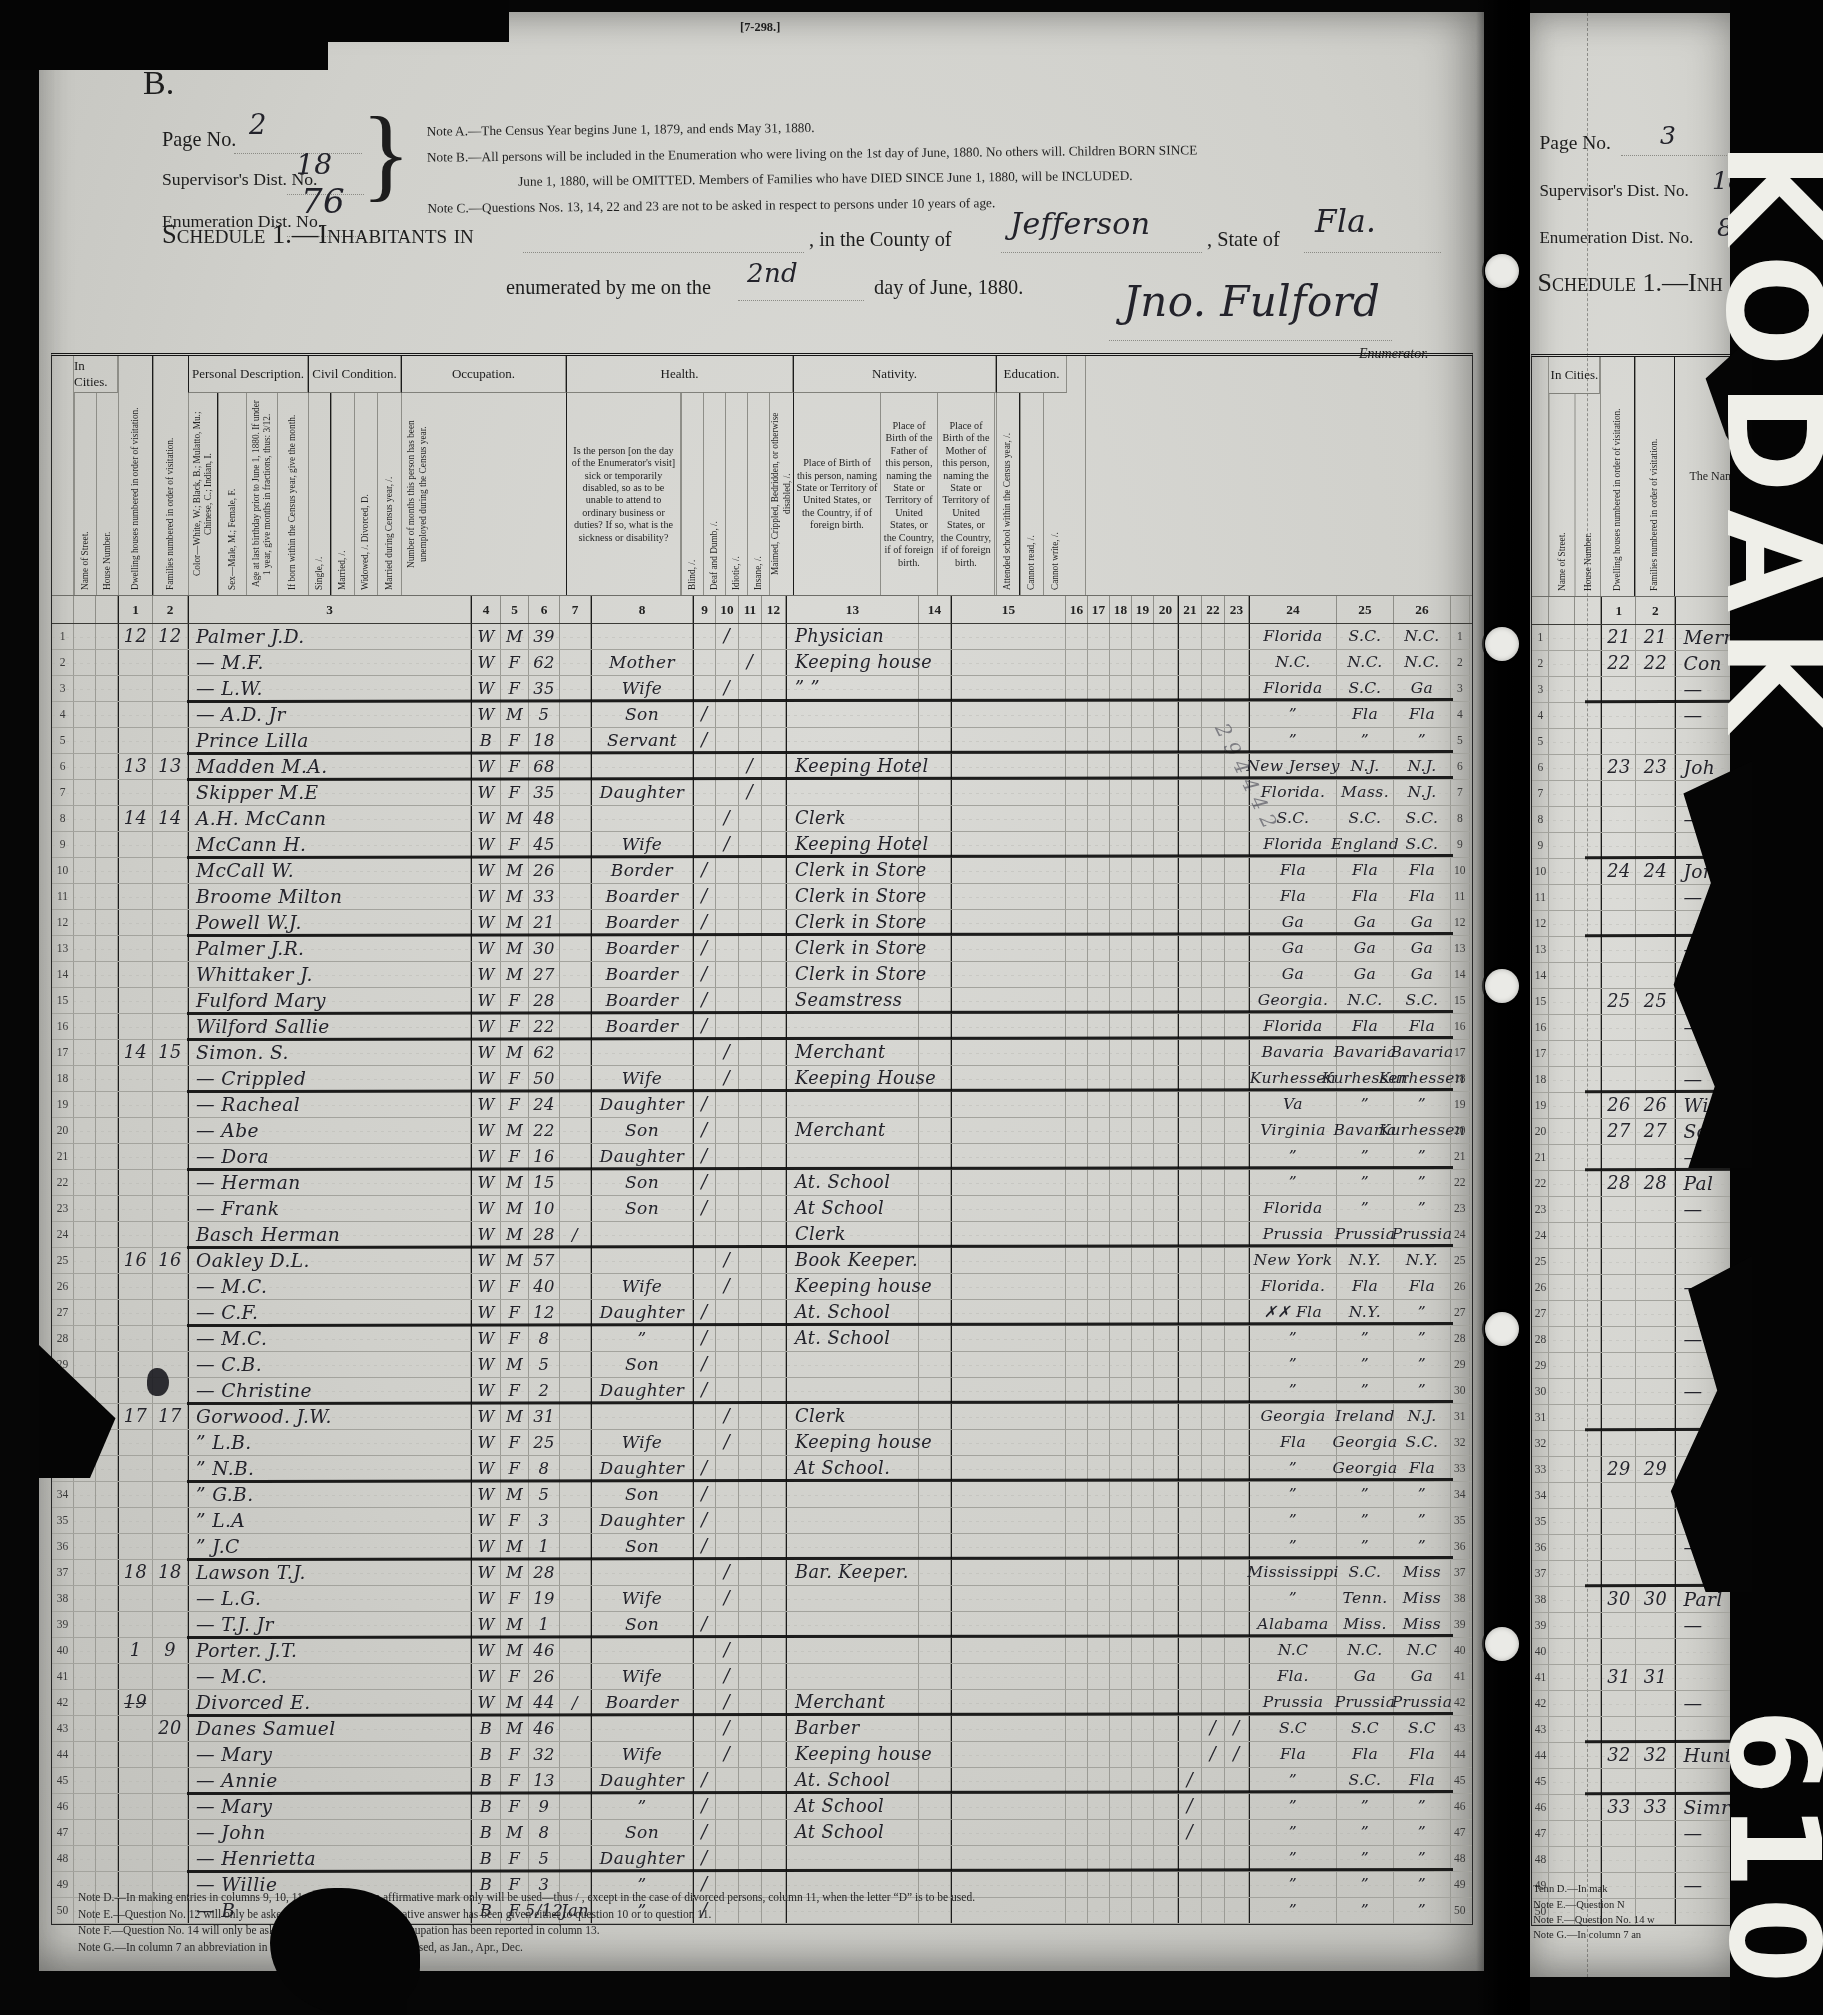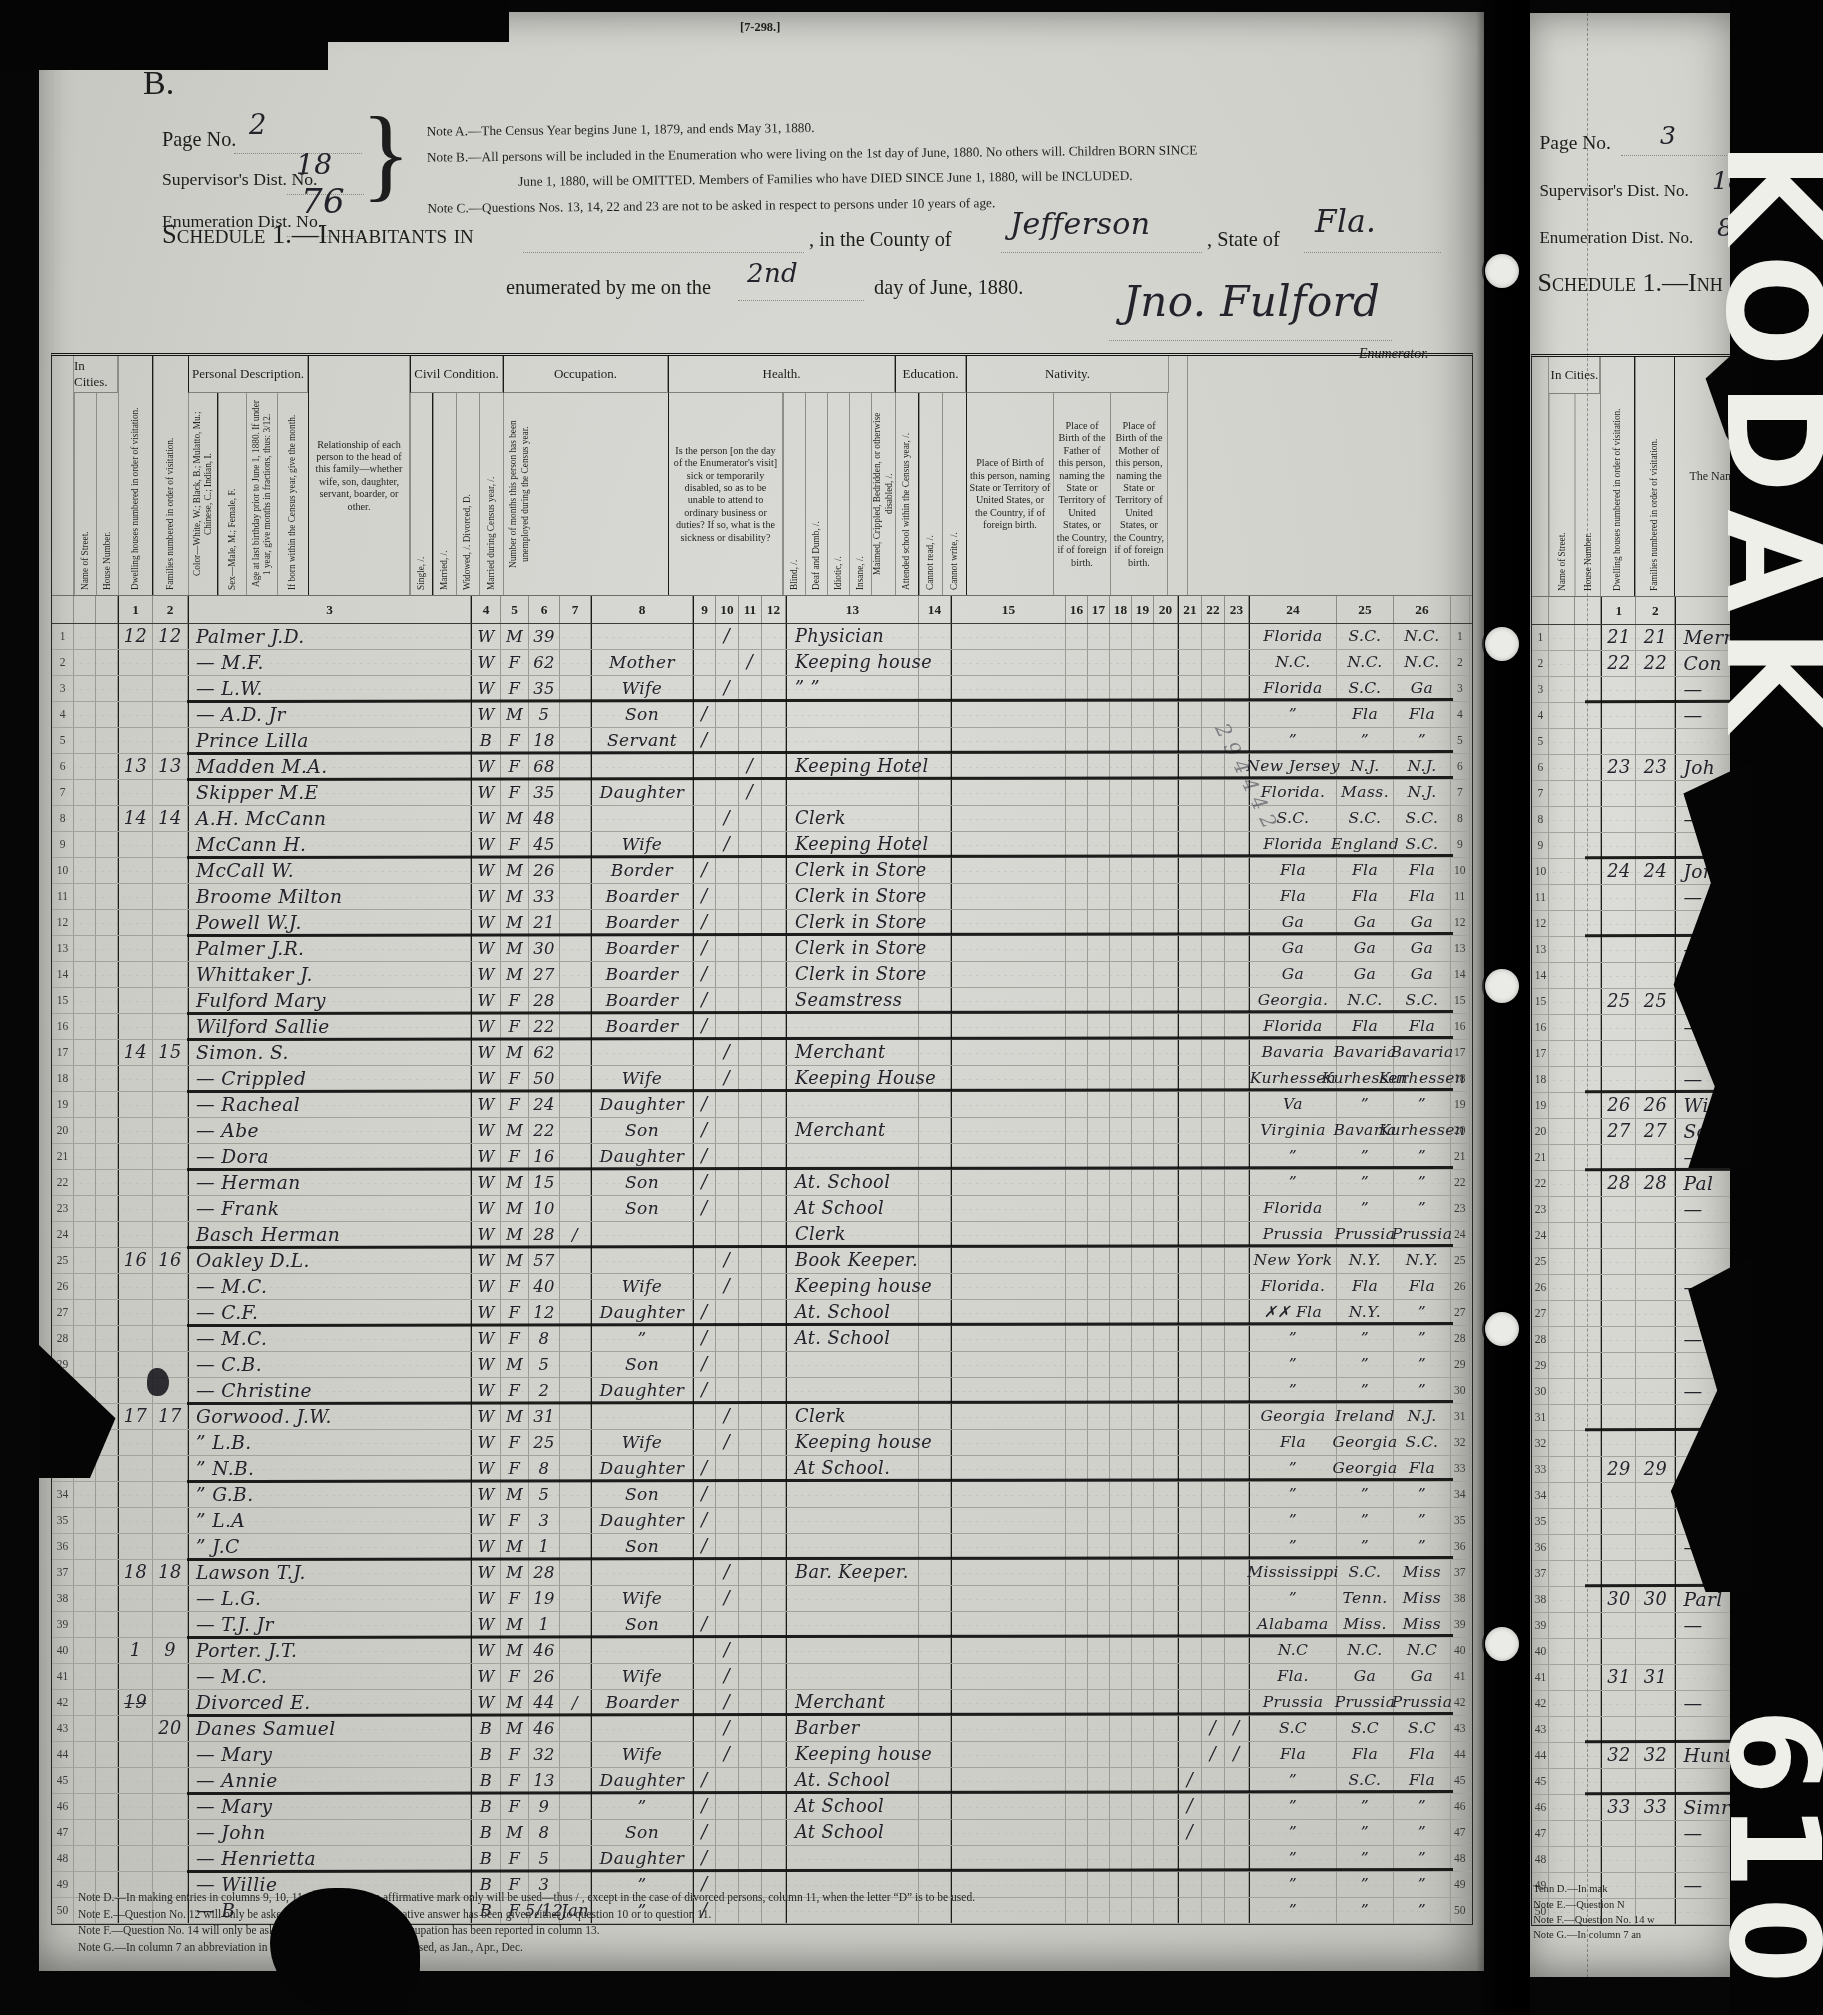--- a/index.html
+++ b/index.html
@@ -127,25 +127,20 @@
           </div>
           <div class="seg" style="width: 120px;">
             <div class="grp hv">Personal Description.</div>
             <div class="lblrow">
               <div class="hcell vert hv" style="width: 30px;">Color—White, W.; Black, B.; Mulatto, Mu.; Chinese, C.; Indian, I.</div>
               <div class="hcell vert" style="width: 28px;">Sex—Male, M.; Female, F.</div>
               <div class="hcell vert" style="width: 31px;">Age at last birthday prior to June 1, 1880.  If under 1 year, give months in fractions, thus: 3/12.</div>
               <div class="hcell vert" style="width: 31px;">If born within the Census year, give the month.</div>
             </div>
           </div>
-          <div class="seg" style="width: 102px;">
-            <div class="lblrow" style="height: 239px;">
-              <div class="hcell hv" style="width: 102px;">Relationship of each person to the head of this family—whether wife, son, daughter, servant, boarder, or other.</div>
-            </div>
-          </div>
           <div class="seg" style="width: 93px;">
             <div class="grp hv">Civil Condition.</div>
             <div class="lblrow">
               <div class="hcell vert hv" style="width: 23px;">Single, /.</div>
               <div class="hcell vert" style="width: 23px;">Married, /.</div>
               <div class="hcell vert" style="width: 23px;">Widowed, /.  Divorced, D.</div>
               <div class="hcell vert" style="width: 24px;">Married during Census year, /.</div>
             </div>
           </div>
           <div class="seg" style="width: 165px;">
@@ -158,34 +153,34 @@
             <div class="grp hv">Health.</div>
             <div class="lblrow">
               <div class="hcell hv" style="width: 115px;">Is the person [on the day of the Enumerator's visit] sick or temporarily disabled, so as to be unable to attend to ordinary business or duties?  If so, what is the sickness or disability?</div>
               <div class="hcell vert" style="width: 22px;">Blind, /.</div>
               <div class="hcell vert" style="width: 22px;">Deaf and Dumb, /.</div>
               <div class="hcell vert" style="width: 22px;">Idiotic, /.</div>
               <div class="hcell vert" style="width: 22px;">Insane, /.</div>
               <div class="hcell vert" style="width: 24px;">Maimed, Crippled, Bedridden, or otherwise disabled, /.</div>
             </div>
           </div>
+          <div class="seg" style="width: 203px;">
+            <div class="grp hv">Nativity.</div>
+            <div class="lblrow">
+              <div class="hcell hv" style="width: 88px;">Place of Birth of this person, naming State or Territory of United States, or the Country, if of foreign birth.</div>
+              <div class="hcell" style="width: 57px;">Place of Birth of the Father of this person, naming the State or Territory of United States, or the Country, if of foreign birth.</div>
+              <div class="hcell" style="width: 57px;">Place of Birth of the Mother of this person, naming the State or Territory of United States, or the Country, if of foreign birth.</div>
+            </div>
+          </div>
           <div class="seg" style="width: 71px;">
             <div class="grp hv">Education.</div>
             <div class="lblrow">
               <div class="hcell vert hv" style="width: 24px;">Attended school within the Census year, /.</div>
               <div class="hcell vert" style="width: 23px;">Cannot read, /.</div>
               <div class="hcell vert" style="width: 24px;">Cannot write, /.</div>
-            </div>
-          </div>
-          <div class="seg" style="width: 203px;">
-            <div class="grp hv">Nativity.</div>
-            <div class="lblrow">
-              <div class="hcell hv" style="width: 88px;">Place of Birth of this person, naming State or Territory of United States, or the Country, if of foreign birth.</div>
-              <div class="hcell" style="width: 57px;">Place of Birth of the Father of this person, naming the State or Territory of United States, or the Country, if of foreign birth.</div>
-              <div class="hcell" style="width: 57px;">Place of Birth of the Mother of this person, naming the State or Territory of United States, or the Country, if of foreign birth.</div>
             </div>
           </div>
           <div class="seg" style="width: 18.6px;">
             <div class="lblrow" style="height: 239px;">
               <div class="hcell plain" style="width: 18.6px;"></div>
             </div>
           </div>
         </div>
         <div class="numrow">
           <div class="ncell" style="width: 22px;"></div>

